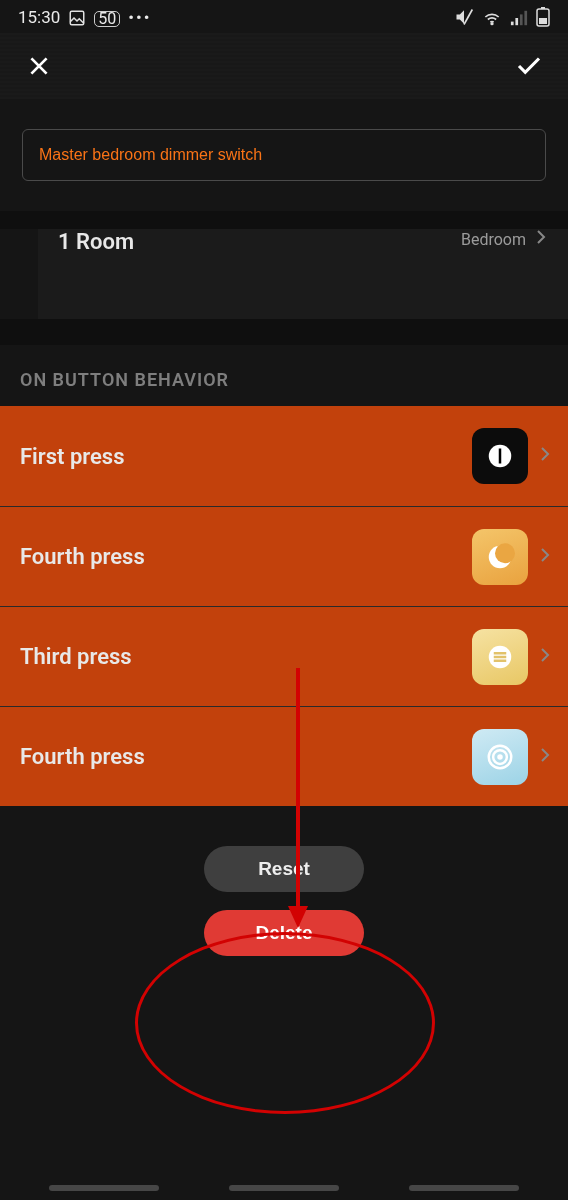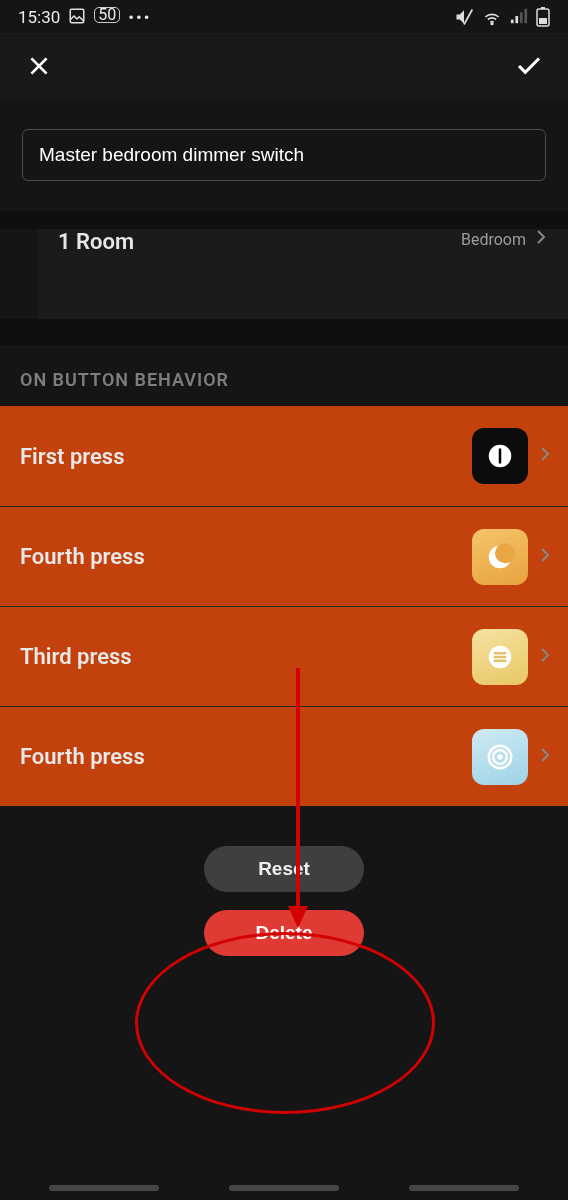--- a/index.html
+++ b/index.html
@@ -15,21 +15,21 @@
   
   .statusbar {
     height: 33px;
     display: flex;
     align-items: center;
     padding: 0 18px;
     font-size: 17px;
     color: #eaeaea;
     justify-content: space-between;
   }
-  .status-left, .status-right { display: flex; align-items: flex-start; gap: 8px; }
+  .status-left, .status-right { display: flex; align-items: flex-end; gap: 8px; }
   .status-icon { display:inline-flex; align-items:center; justify-content:center; }
   
   .app-header {
     height: 66px;
     display: flex;
     align-items: center;
     justify-content: space-between;
     padding: 0 22px;
     background: repeating-linear-gradient(#1a1a1a,#1a1a1a 2px,#181818 2px,#181818 4px);
   }
@@ -37,22 +37,22 @@
   
   .name-wrap {
     padding: 30px 22px 30px;
   }
   .name-input {
     width: 100%;
     height: 52px;
     background: transparent;
     border: 1px solid #4a4a4a;
     border-radius: 6px;
-    color: #ffffff;
-    font-size: 19px;
+    color: #f97316;
+    font-size: 16px;
     padding: 0 16px;
     outline: none;
   }
   .gap-dark { height: 18px; background: #0f0f0f; }
   
   .room-row {
     height: 90px;
     background: #1b1b1b;
     display: flex;
     align-items: flex-start;

